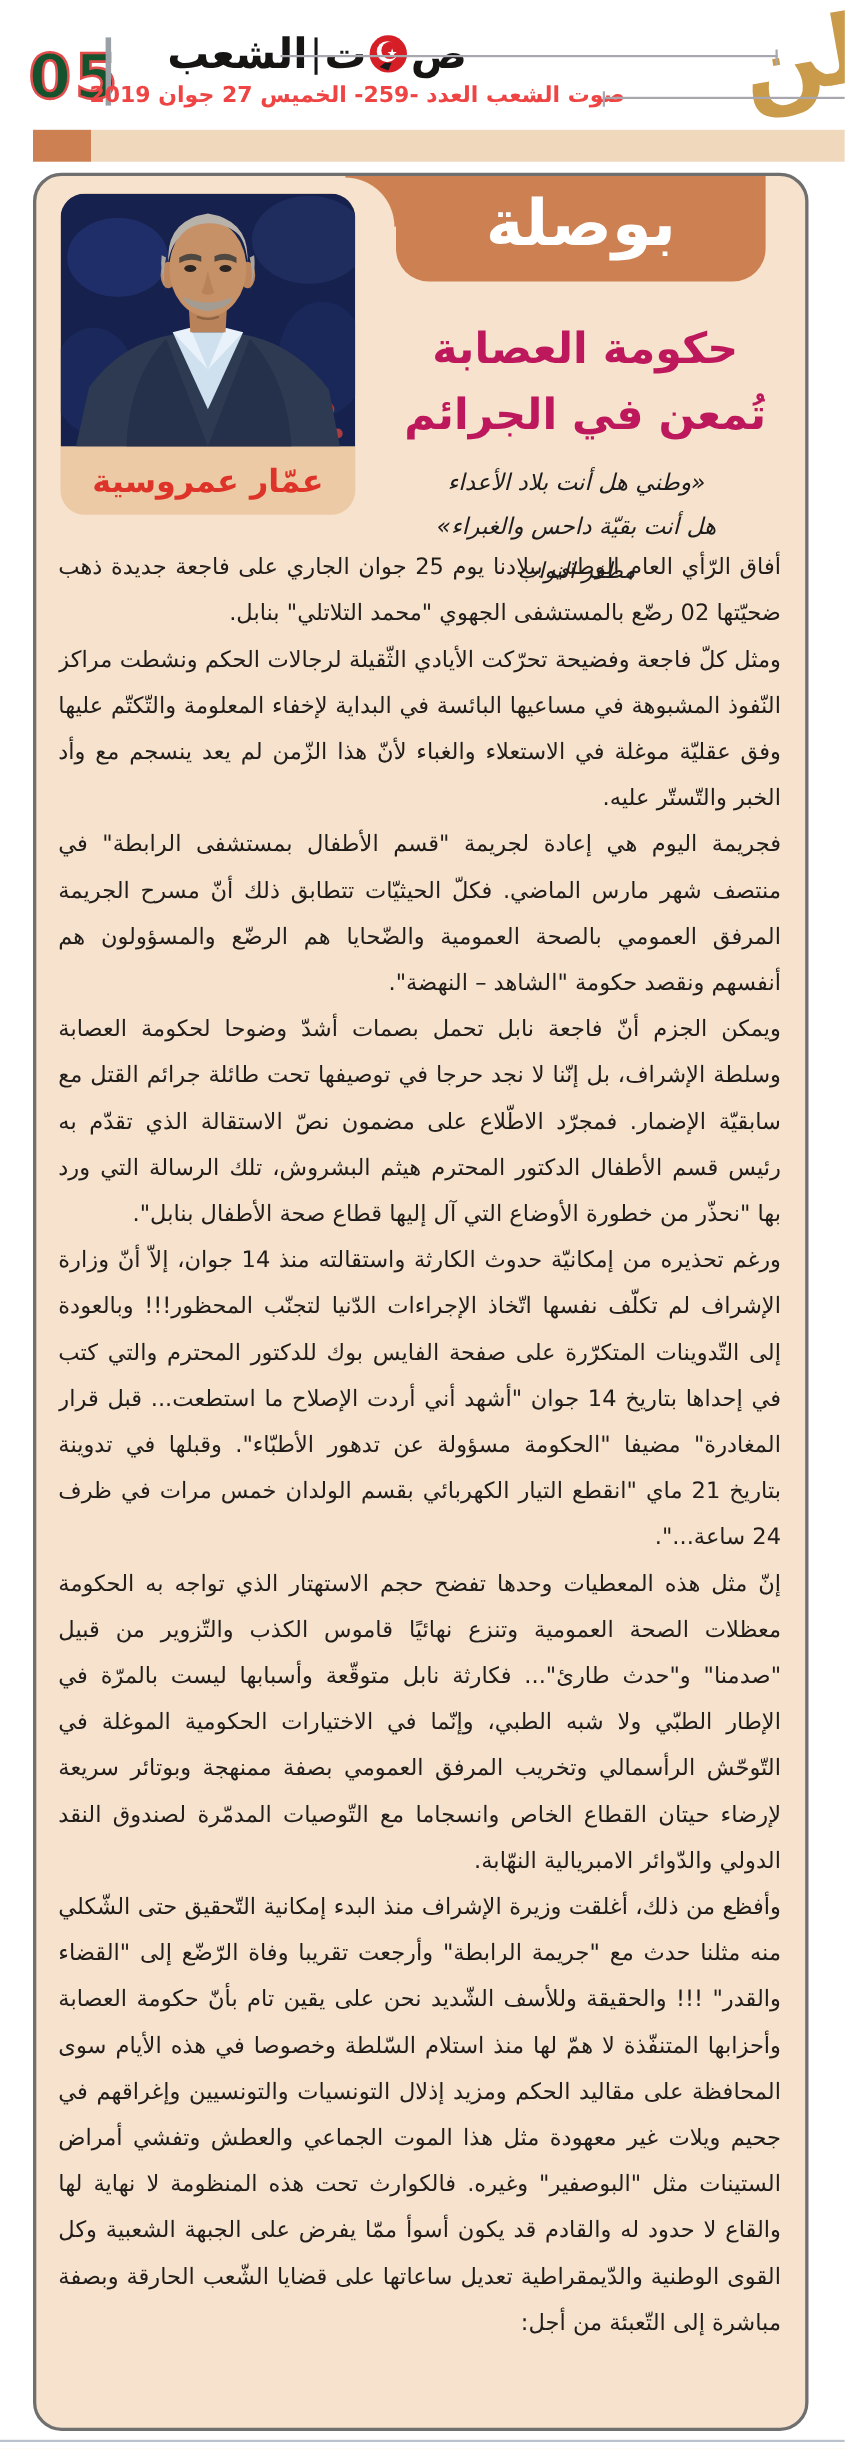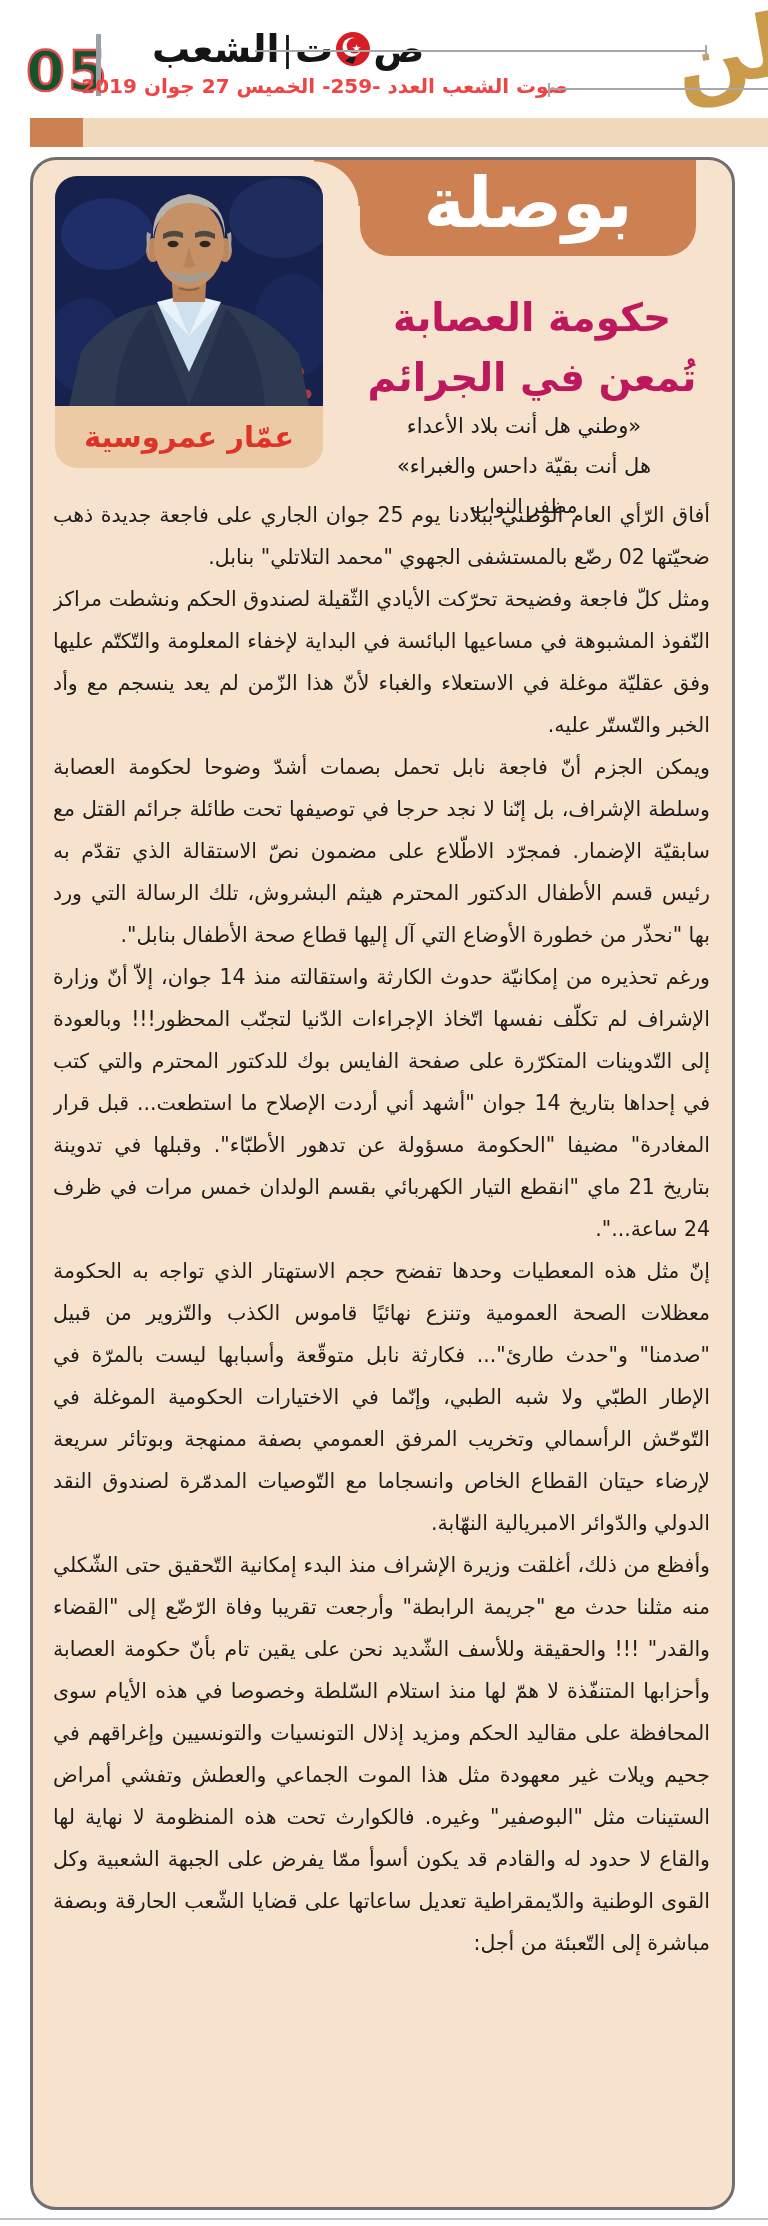--- a/index.html
+++ b/index.html
@@ -69,42 +69,43 @@
     background:#cd8051;
     border-radius:0 0 30px 30px;
     display:flex; align-items:center; justify-content:center;
   }
   .section-banner::before {
     content:""; position:absolute; left:-46px; top:0;
     width:46px; height:46px;
     background:radial-gradient(circle 46px at 0% 100%, rgba(0,0,0,0) 0 44px, #cd8051 45px);
   }
   .section-title {
-    color:#ffffff; font-size:70px; font-weight:800;
+    color:#ffffff; font-size:58px; font-weight:800;
     line-height:1; padding-bottom:10px;
   }
   .photo-card {
     position:absolute; left:22px; top:16px;
     width:268px; height:292px;
     background:#eccaa5; border-radius:22px; overflow:hidden;text-align:right;
   }
   .photo-card svg { display:block; }
   .photo-caption {
     height:62px; display:flex; align-items:center; justify-content:center;
     color:#dd3328; font-size:29px; font-weight:800;
   }
   .headline {
     position:absolute; top:128px; right:24px; width:352px;
     text-align:center; color:#be185d;
     font-size:39px; font-weight:800; line-height:60px;
   }
   .poem {
-    position:absolute; top:246px; right:8px; width:400px;
+    position:absolute; top:258px; right:8px; width:400px;
     text-align:center; direction:rtl;
     font-size:21px; line-height:40px; color:#1c1c1c;
+    font-style:italic;
   }
   .poem .attribution { font-size:20px; }
   .body-text {
     position:absolute; top:334px; left:20px; right:22px; bottom:18px;
     direction:rtl; text-align:justify;
     font-size:20.5px; line-height:42px; color:#211d1a;
     overflow:hidden;
   }
   .body-text p { margin:0; }
   .bottom-rule {
@@ -199,21 +200,22 @@
   </div>
 
   <div class="poem">
     <div>«وطني هل أنت بلاد الأعداء</div>
     <div>هل أنت بقيّة داحس والغبراء»</div>
     <div class="attribution">مظفر النواب</div>
   </div>
 
   <div class="body-text">
     <p>أفاق الرّأي العام الوطني ببلادنا يوم 25 جوان الجاري على فاجعة جديدة ذهب ضحيّتها 02 رضّع بالمستشفى الجهوي "محمد التلاتلي" بنابل.</p>
-    <p>ومثل كلّ فاجعة وفضيحة تحرّكت الأيادي الثّقيلة لصندوق الحكم ونشطت مراكز النّفوذ المشبوهة في مساعيها البائسة في البداية لإخفاء المعلومة والتّكتّم عليها وفق عقليّة موغلة في الاستعلاء والغباء لأنّ هذا الزّمن لم يعد ينسجم مع وأد الخبر والتّستّر عليه.</p>
+    <p>ومثل كلّ فاجعة وفضيحة تحرّكت الأيادي الثّقيلة لرجالات الحكم ونشطت مراكز النّفوذ المشبوهة في مساعيها البائسة في البداية لإخفاء المعلومة والتّكتّم عليها وفق عقليّة موغلة في الاستعلاء والغباء لأنّ هذا الزّمن لم يعد ينسجم مع وأد الخبر والتّستّر عليه.</p>
+    <p>فجريمة اليوم هي إعادة لجريمة "قسم الأطفال بمستشفى الرابطة" في منتصف شهر مارس الماضي. فكلّ الحيثيّات تتطابق ذلك أنّ مسرح الجريمة المرفق العمومي بالصحة العمومية والضّحايا هم الرضّع والمسؤولون هم أنفسهم ونقصد حكومة "الشاهد – النهضة".</p>
     <p>ويمكن الجزم أنّ فاجعة نابل تحمل بصمات أشدّ وضوحا لحكومة العصابة وسلطة الإشراف، بل إنّنا لا نجد حرجا في توصيفها تحت طائلة جرائم القتل مع سابقيّة الإضمار. فمجرّد الاطّلاع على مضمون نصّ الاستقالة الذي تقدّم به رئيس قسم الأطفال الدكتور المحترم هيثم البشروش، تلك الرسالة التي ورد بها "نحذّر من خطورة الأوضاع التي آل إليها قطاع صحة الأطفال بنابل".</p>
     <p>ورغم تحذيره من إمكانيّة حدوث الكارثة واستقالته منذ 14 جوان، إلاّ أنّ وزارة الإشراف لم تكلّف نفسها اتّخاذ الإجراءات الدّنيا لتجنّب المحظور!!! وبالعودة إلى التّدوينات المتكرّرة على صفحة الفايس بوك للدكتور المحترم والتي كتب في إحداها بتاريخ 14 جوان "أشهد أني أردت الإصلاح ما استطعت... قبل قرار المغادرة" مضيفا "الحكومة مسؤولة عن تدهور الأطبّاء". وقبلها في تدوينة بتاريخ 21 ماي "انقطع التيار الكهربائي بقسم الولدان خمس مرات في ظرف 24 ساعة...".</p>
     <p>إنّ مثل هذه المعطيات وحدها تفضح حجم الاستهتار الذي تواجه به الحكومة معظلات الصحة العمومية وتنزع نهائيًا قاموس الكذب والتّزوير من قبيل "صدمنا" و"حدث طارئ"... فكارثة نابل متوقّعة وأسبابها ليست بالمرّة في الإطار الطبّي ولا شبه الطبي، وإنّما في الاختيارات الحكومية الموغلة في التّوحّش الرأسمالي وتخريب المرفق العمومي بصفة ممنهجة وبوتائر سريعة لإرضاء حيتان القطاع الخاص وانسجاما مع التّوصيات المدمّرة لصندوق النقد الدولي والدّوائر الامبريالية النهّابة.</p>
     <p>وأفظع من ذلك، أغلقت وزيرة الإشراف منذ البدء إمكانية التّحقيق حتى الشّكلي منه مثلنا حدث مع "جريمة الرابطة" وأرجعت تقريبا وفاة الرّضّع إلى "القضاء والقدر" !!! والحقيقة وللأسف الشّديد نحن على يقين تام بأنّ حكومة العصابة وأحزابها المتنفّذة لا همّ لها منذ استلام السّلطة وخصوصا في هذه الأيام سوى المحافظة على مقاليد الحكم ومزيد إذلال التونسيات والتونسيين وإغراقهم في جحيم ويلات غير معهودة مثل هذا الموت الجماعي والعطش وتفشي أمراض الستينات مثل "البوصفير" وغيره. فالكوارث تحت هذه المنظومة لا نهاية لها والقاع لا حدود له والقادم قد يكون أسوأ ممّا يفرض على الجبهة الشعبية وكل القوى الوطنية والدّيمقراطية تعديل ساعاتها على قضايا الشّعب الحارقة وبصفة مباشرة إلى التّعبئة من أجل:</p>
 
   </div>
 
 </div>
 
 <div class="bottom-rule"></div>

